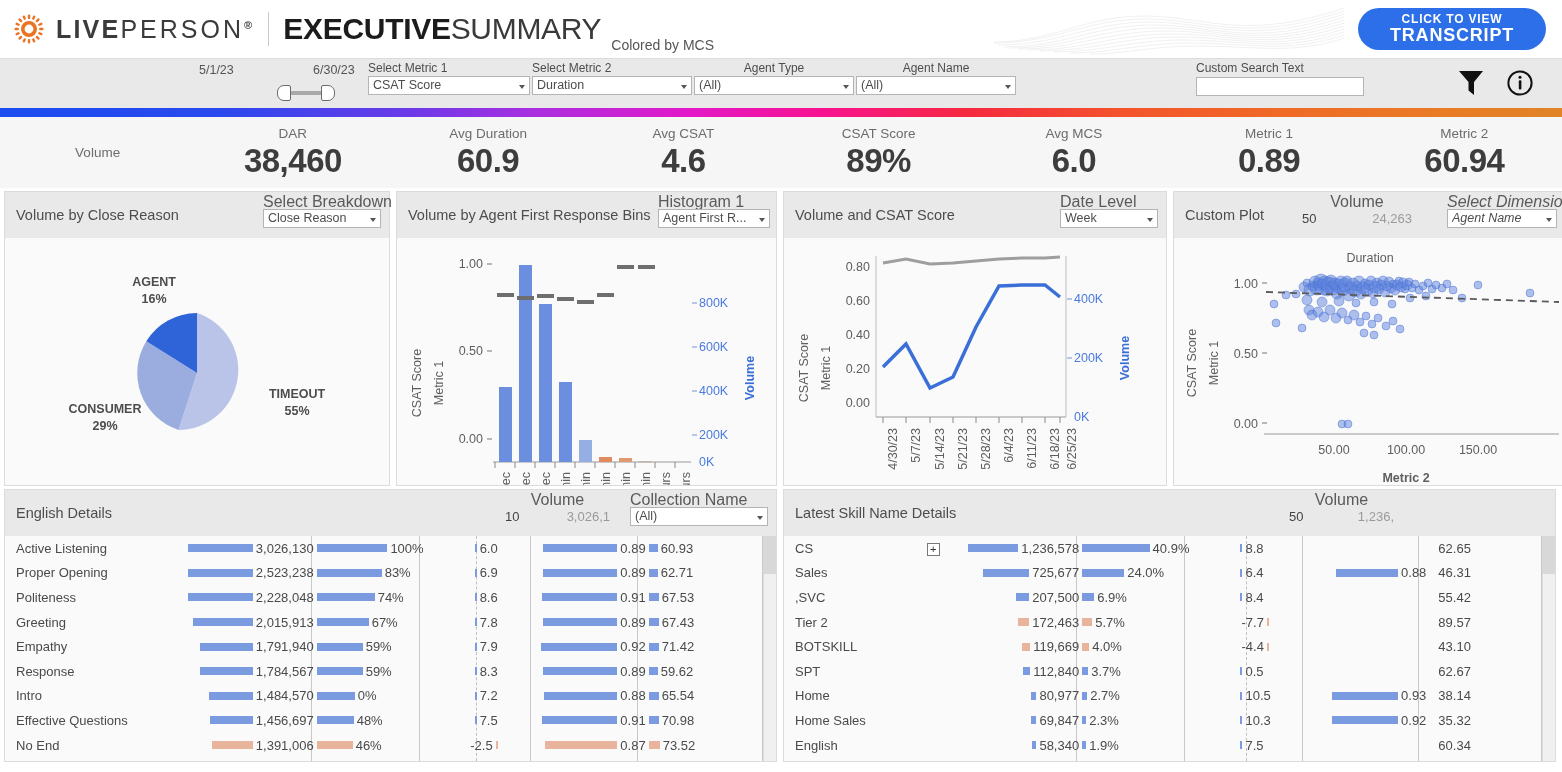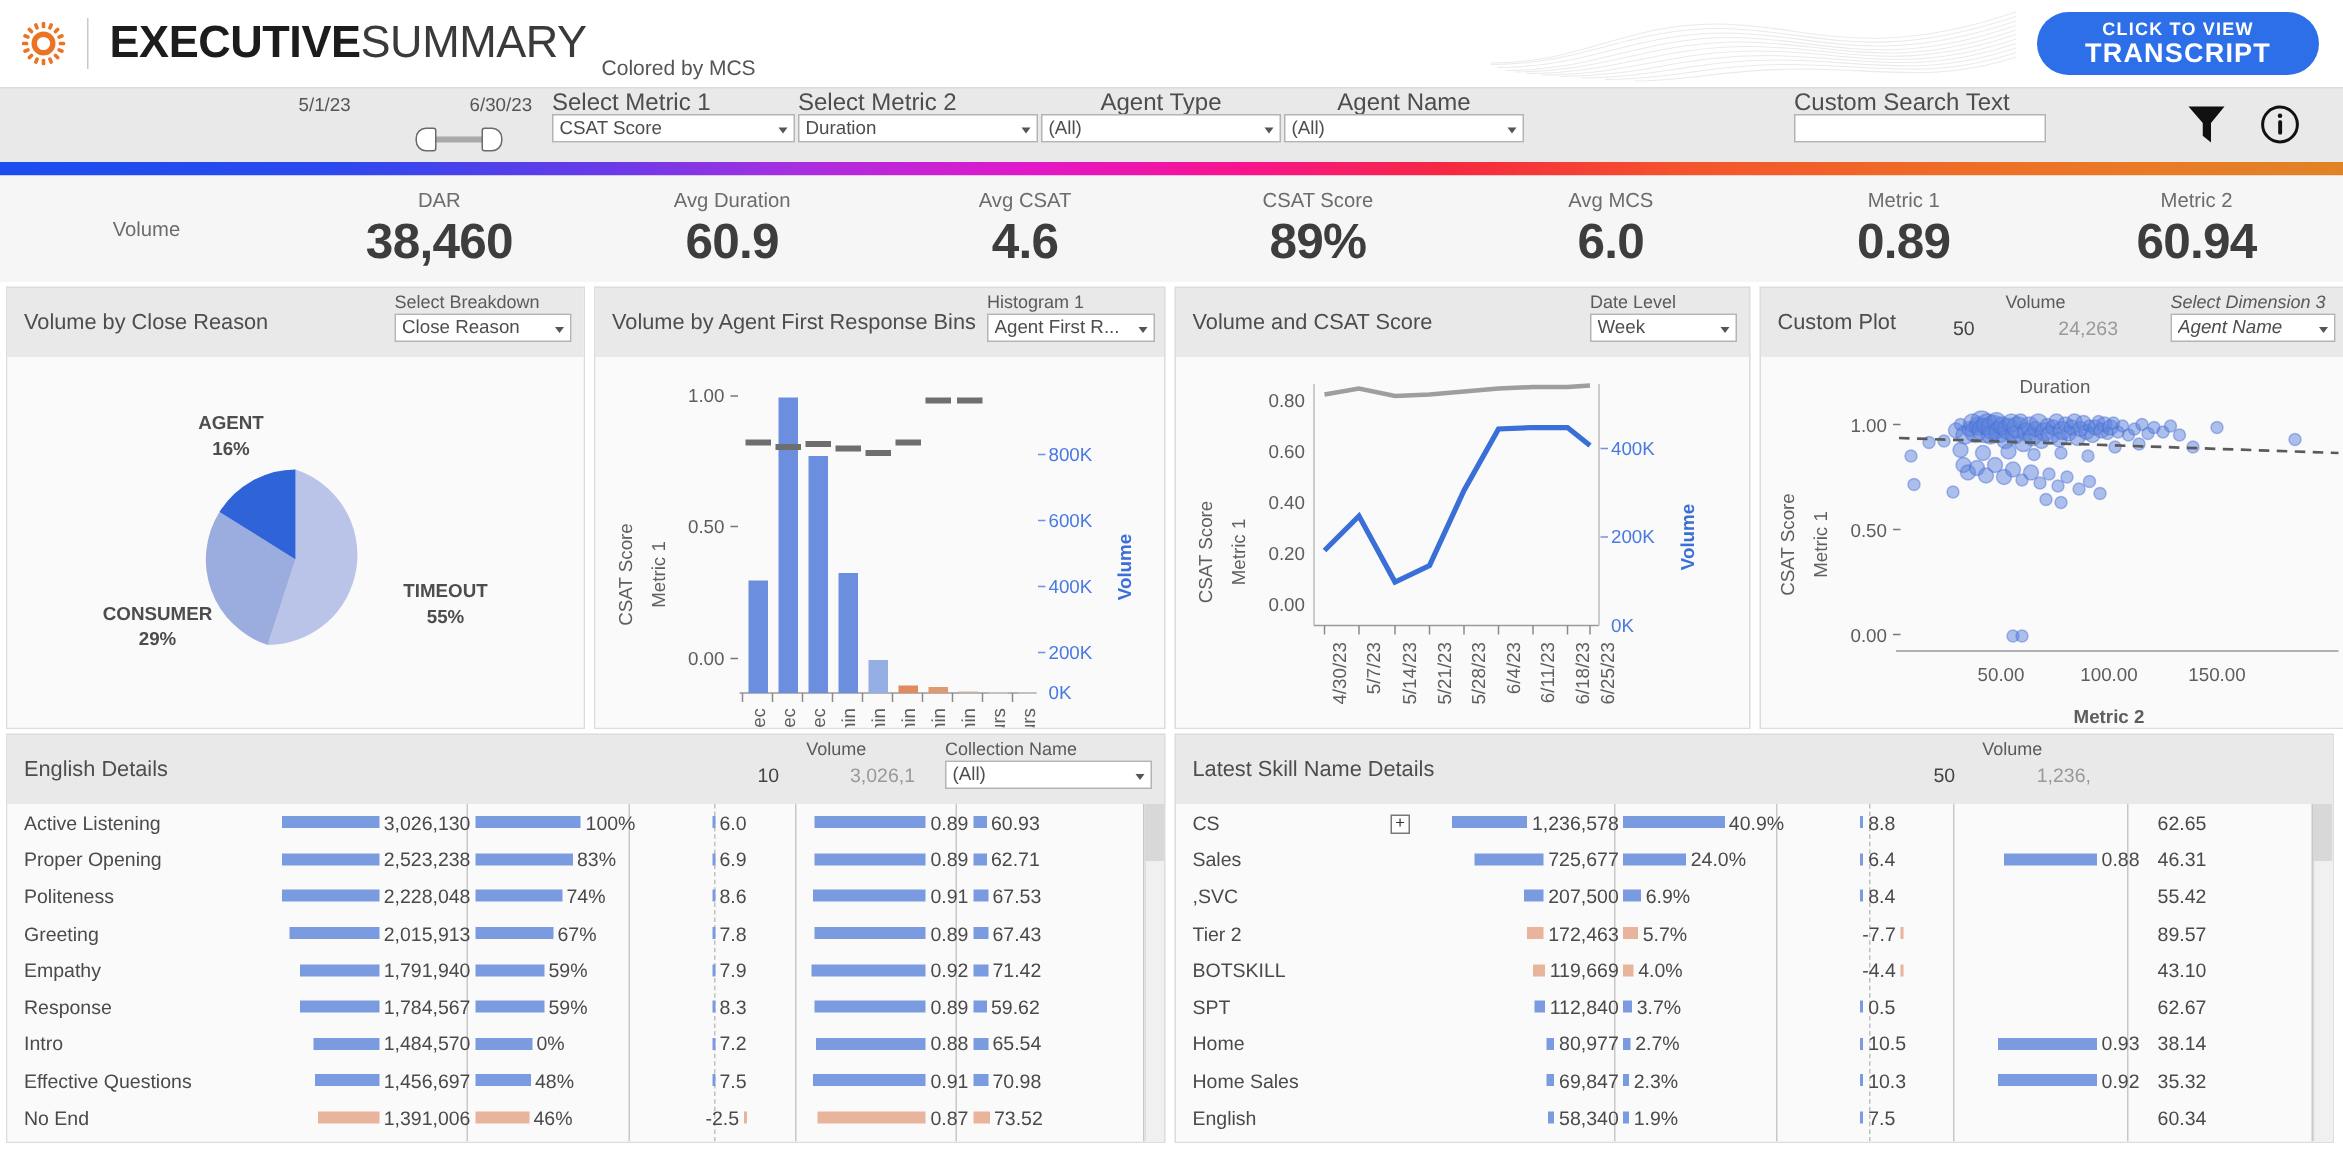--- a/index.html
+++ b/index.html
@@ -39,21 +39,21 @@
   }
   .transcript-btn .l1 { font-size: 12px; font-weight: bold; letter-spacing: .8px; }
   .transcript-btn .l2 { font-size: 18px; font-weight: bold; letter-spacing: .8px; }
 
   
   .filterbar {
     height: 50px; background: #e9e9e9;
     position: relative; border-top: 1px solid #dcdcdc;
   }
   .fb-item { position: absolute; top: 2px; }
-  .fb-label { font-size: 16px; color: #4d4d4d; line-height: 15px; white-space: nowrap;}
+  .fb-label { font-size: 12px; color: #4d4d4d; line-height: 15px; white-space: nowrap;}
   .fb-select {
     height: 19px; background: #fff; border: 1px solid #b4b4b4;
     font-size: 12.5px; color: #4d4d4d; font-family: inherit;
     padding: 0 14px 0 4px; line-height: 17px;
     position: relative; white-space: nowrap; overflow: hidden;
     cursor: pointer;
   }
   .fb-select .cv { display:block; overflow:hidden; text-overflow: ellipsis; }
   .fb-select::after {
     content: ""; position: absolute; right: 4px; top: 8px;
@@ -93,21 +93,21 @@
   .row-charts { display: flex; gap: 6px; padding: 3px 4px 0 4px; height: 298px; }
   .row-tables { display: flex; gap: 6px; padding: 3px 4px 0 4px; height: 276px; }
   .panel { background: #fbfbfb; border: 1px solid #dcdcdc; display: flex; flex-direction: column; }
   .panel-head {
     background: #e9e9e9; height: 46px; position: relative; flex: 0 0 46px;
     display: flex; align-items: center;
   }
   .panel-title { font-size: 14.5px; color: #4d4d4d; padding-left: 11px; }
   .panel-body { flex: 1; position: relative; background: #fafafa; overflow: hidden;}
   .hd-ctl { position: absolute; top: 2px; }
-  .hd-lbl { font-size: 12px; color: #5a5a5a; line-height: 15px; white-space: nowrap; }
+  .hd-lbl { font-size: 16px; color: #5a5a5a; line-height: 15px; white-space: nowrap; }
   .hd-num { font-size: 13px; color: #444; }
   .hd-num.gray { color: #9a9a9a; }
 
   
   .ax { font-size: 12.5px; fill: #5e5e5e; font-family: "Liberation Sans", sans-serif;}
   .ax-blue { font-size: 12.5px; fill: #4a7ae0; font-family: "Liberation Sans", sans-serif;}
   .ax-title { font-size: 12.5px; fill: #5e5e5e; font-family: "Liberation Sans", sans-serif;}
   .ax-title-blue { font-size: 12.5px; fill: #3a6fd8; font-weight: bold; font-family: "Liberation Sans", sans-serif;}
   .pie-lbl { font-size: 12.5px; fill: #4d4d4d; font-weight: bold; font-family: "Liberation Sans", sans-serif;}
 
@@ -152,20 +152,21 @@
           <rect x="0.5" y="13.8" width="4.4" height="2.4" rx="1" transform="rotate(22.5 15 15)"></rect>
           <rect x="25.1" y="13.8" width="4.4" height="2.4" rx="1" transform="rotate(22.5 15 15)"></rect>
           <rect x="13.8" y="0.5" width="2.4" height="4.4" rx="1" transform="rotate(67.5 15 15)"></rect>
           <rect x="13.8" y="25.1" width="2.4" height="4.4" rx="1" transform="rotate(67.5 15 15)"></rect>
           <rect x="0.5" y="13.8" width="4.4" height="2.4" rx="1" transform="rotate(67.5 15 15)"></rect>
           <rect x="25.1" y="13.8" width="4.4" height="2.4" rx="1" transform="rotate(67.5 15 15)"></rect>
         </g>
       </g>
     </svg>
   </div>
+  <div class="lp-brand"><span>LIVE</span><span class="light">PERSON</span><sup>®</sup></div>
   <div class="divider-v"></div>
   <span class="title-exec">EXECUTIVE</span>
     <span class="title-summ">SUMMARY</span>
   <span class="title-sub">Colored by MCS</span>
 
   <div class="swoosh">
     <svg width="350" height="54" viewBox="0 0 350 54">
       <g fill="none" stroke="#d9d9d9" stroke-width="0.7">
         <path d="M0 40 C60 40 90 14 150 14 C210 14 250 40 350 6"></path>
         <path d="M0 41 C62 41 92 17 152 17 C212 17 252 42 350 9"></path>

